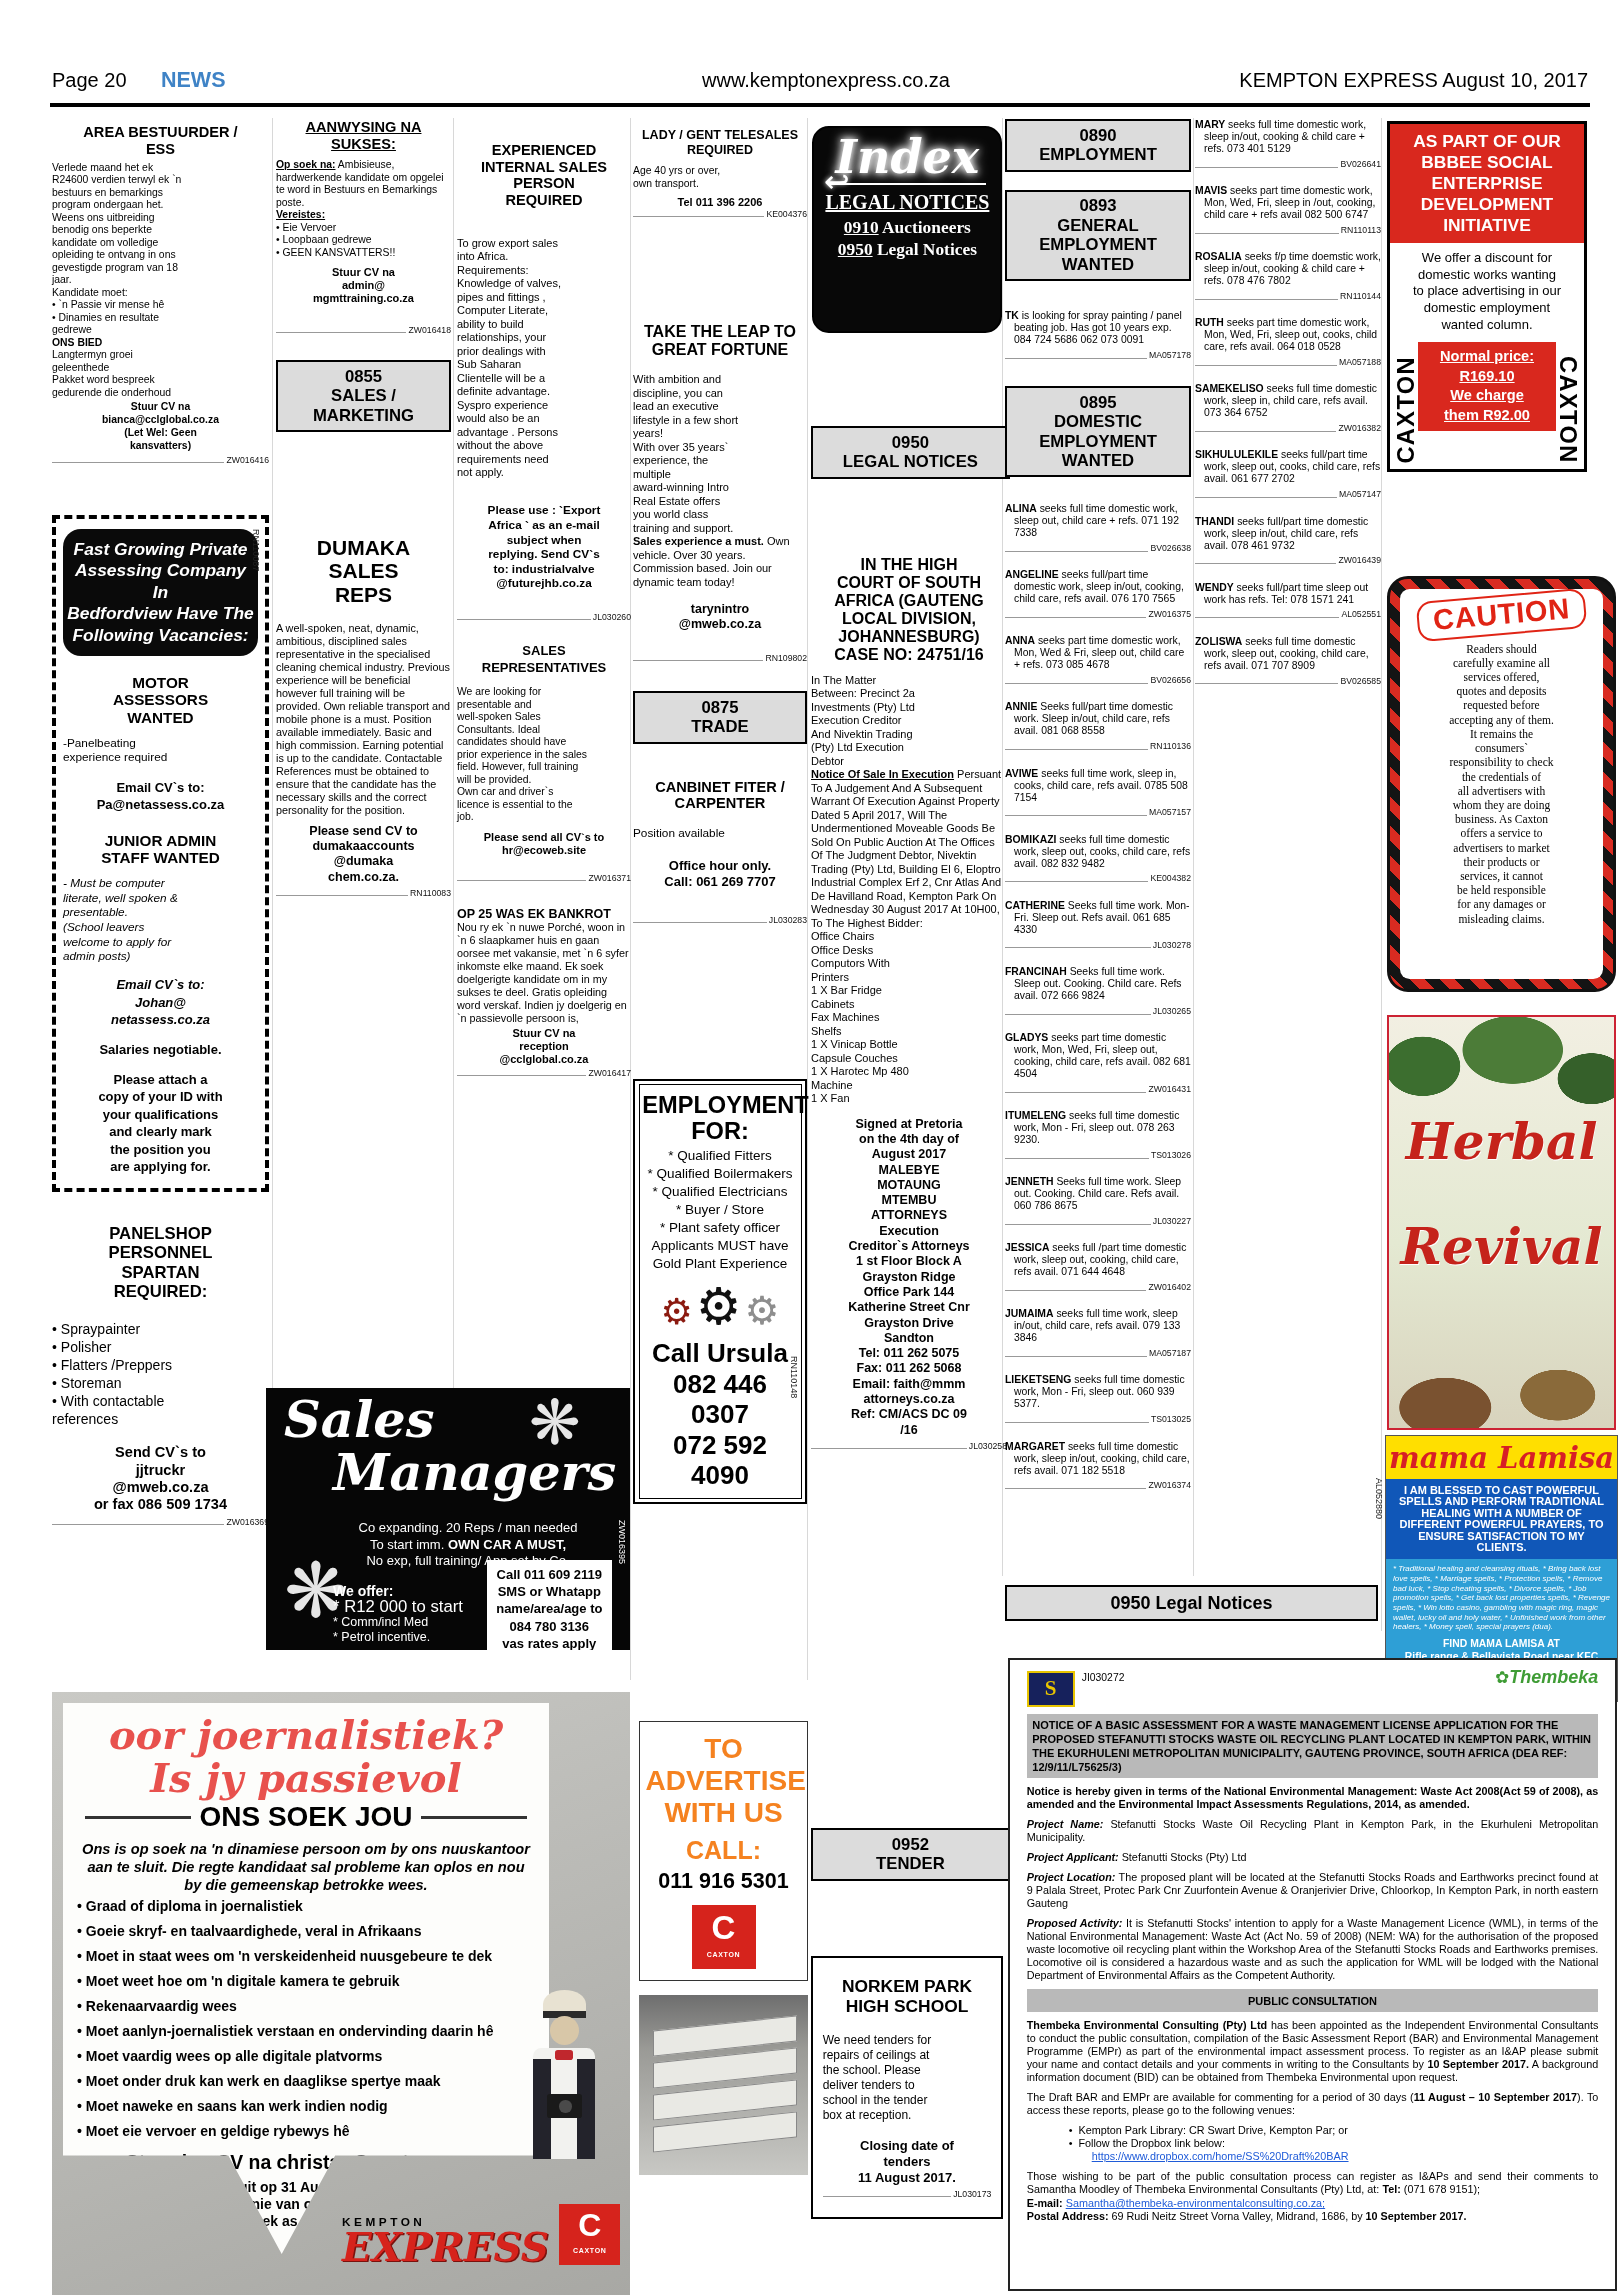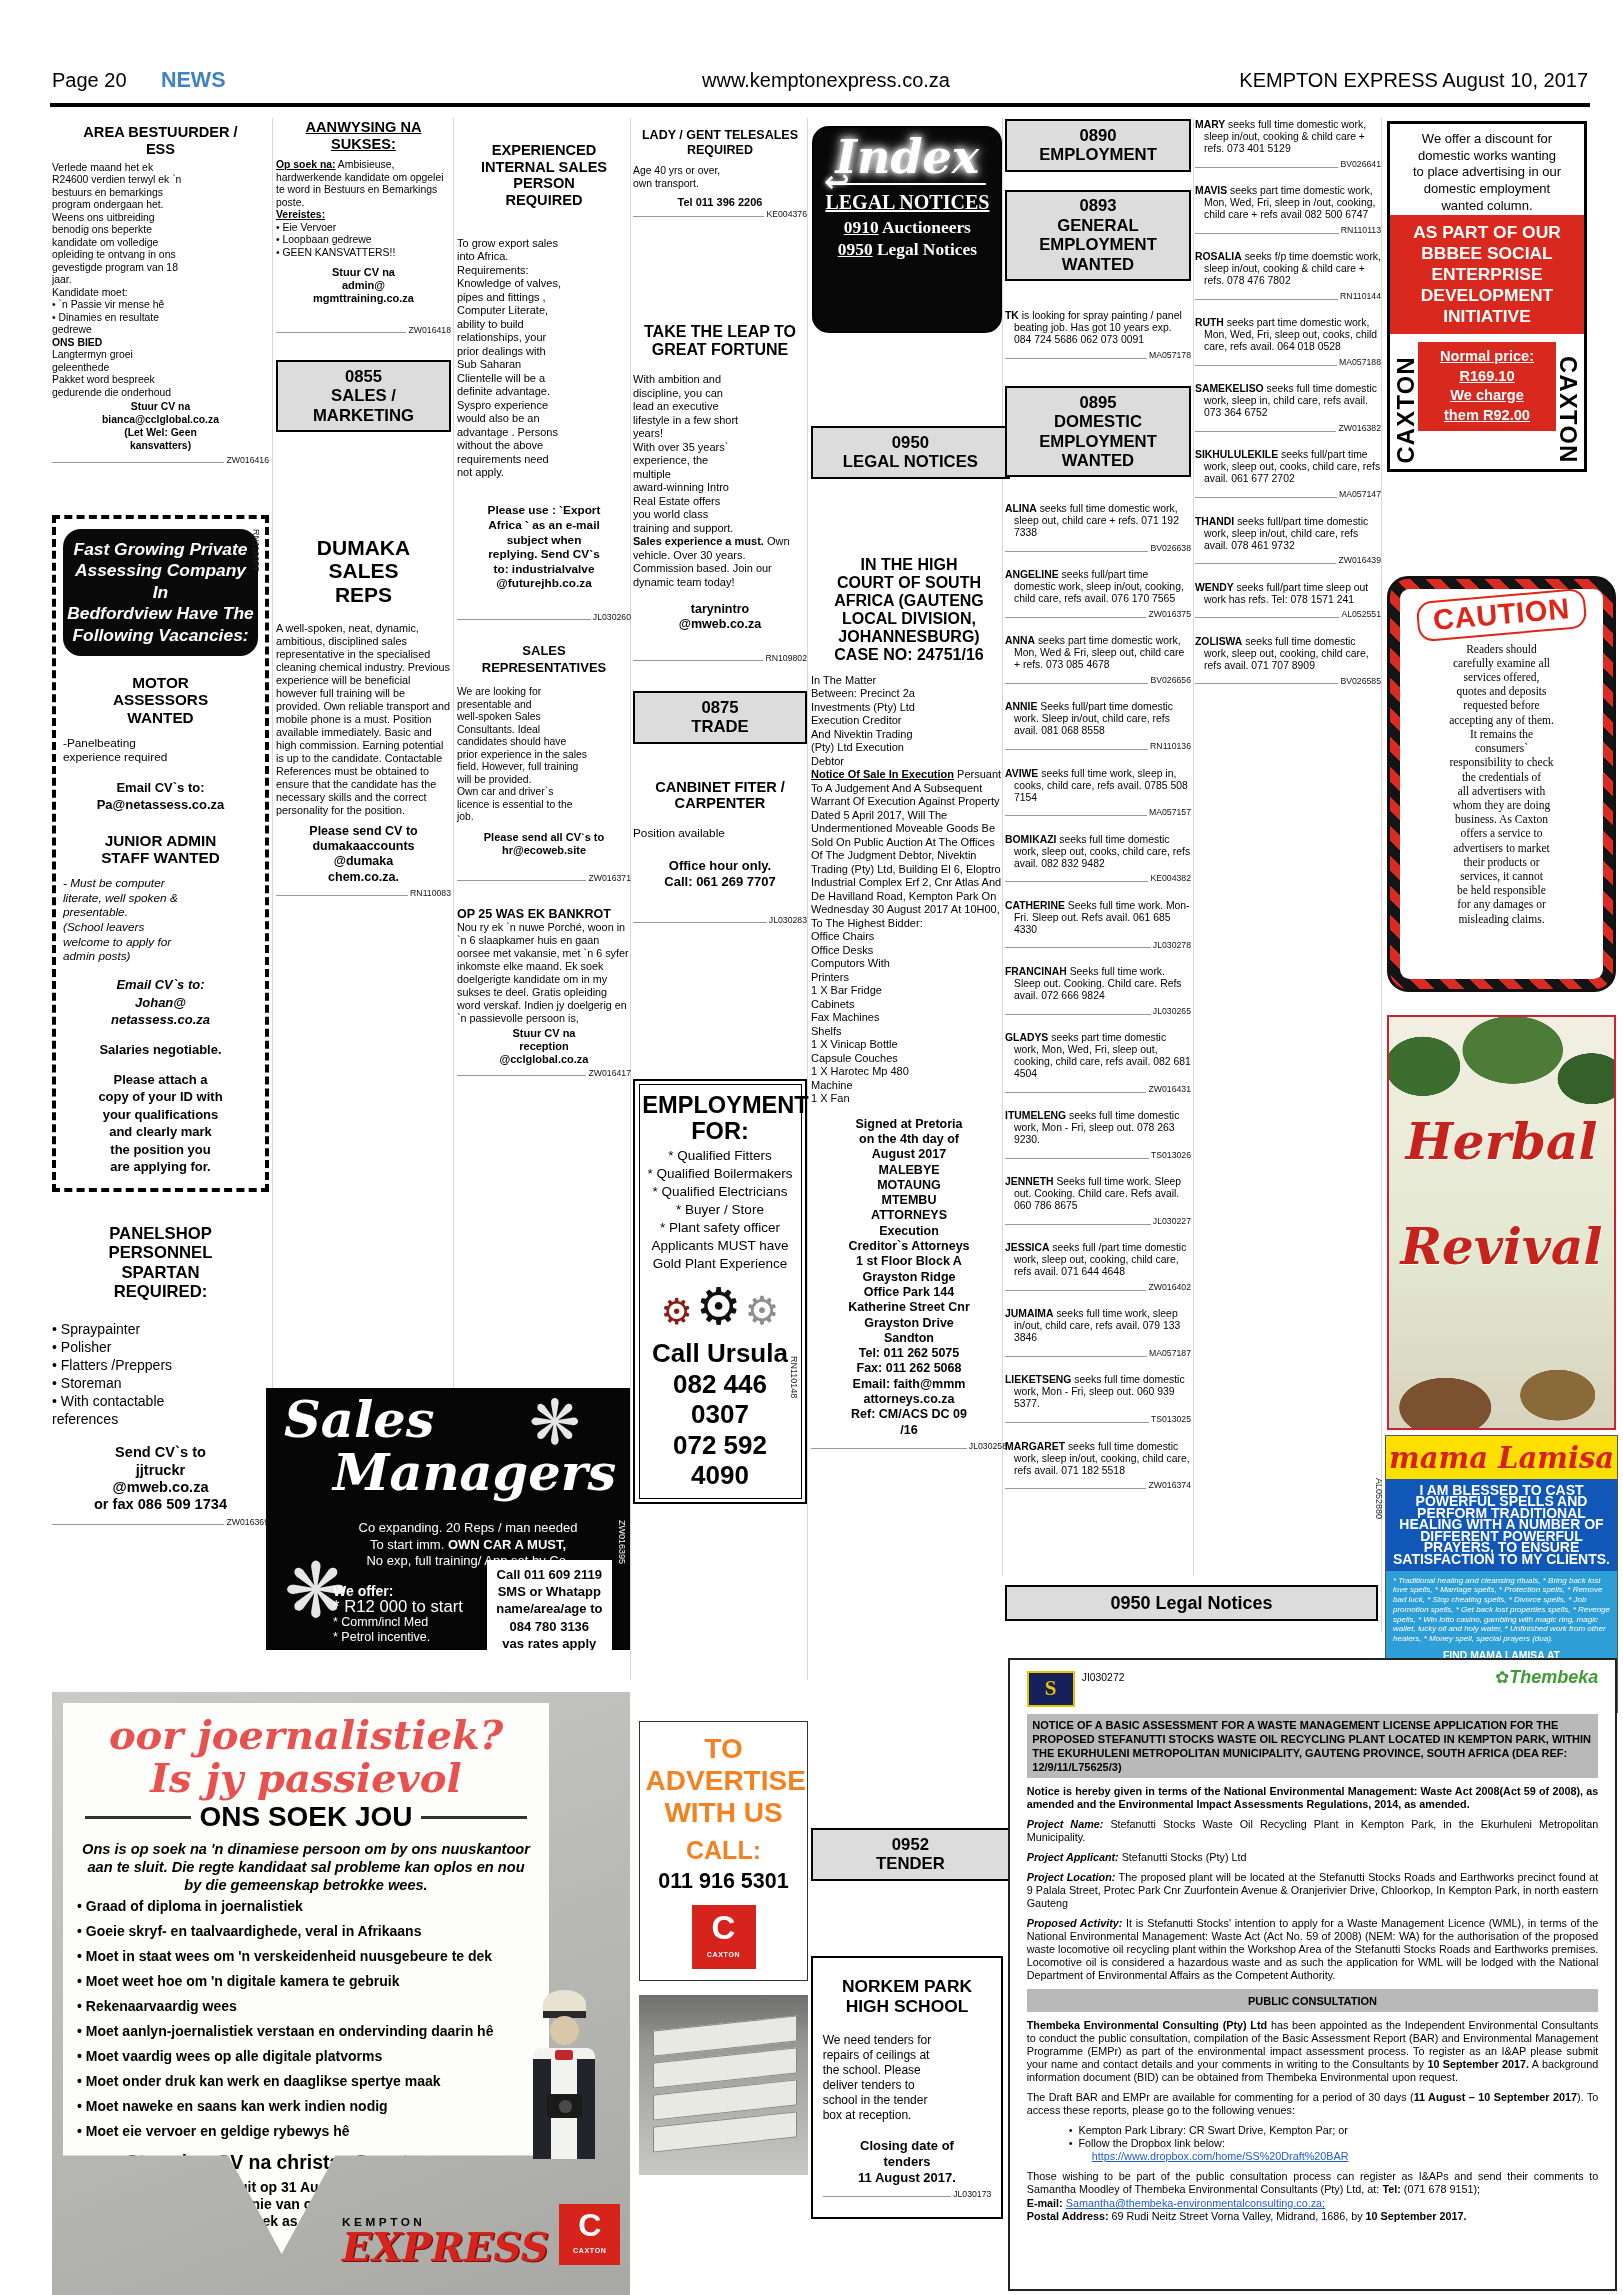--- a/index.html
+++ b/index.html
@@ -71,21 +71,21 @@
     radial-gradient(62px 49px at 15% 12%,#3c6e2f 0 60%,transparent 61%),
     radial-gradient(83px 56px at 55% 8%,#4c7c38 0 60%,transparent 61%),
     radial-gradient(56px 42px at 90% 15%,#35602a 0 60%,transparent 61%),
     radial-gradient(76px 49px at 25% 95%,#7a5230 0 60%,transparent 61%),
     radial-gradient(62px 42px at 75% 92%,#8a6a3a 0 60%,transparent 61%),
     linear-gradient(180deg,#f2efe2,#e4e9d2 55%,#d8d3bd)}
   .herbT{font-family:"DejaVu Serif",serif;font-style:italic;font-weight:bold;color:#c5231b;font-size:50px;line-height:56px;text-align:center;text-shadow:0.7px 0.7px 0 #fff}
 
   #mama{left:1385px;top:1435px;width:233px;box-sizing:border-box;border:1.4px solid #555}
   #mamaT{background:#ffdf00;color:#d71f26;font-family:"DejaVu Serif",serif;font-style:italic;font-weight:bold;font-size:29px;line-height:32px;text-align:center;padding:5.6px 0}
-  #mamaI{background:#1057b8;color:#fff;font-weight:bold;font-size:14px;line-height:11.5px;text-align:center;padding:5.6px 7px}
+  #mamaI{background:#1057b8;color:#fff;font-weight:bold;font-size:11px;line-height:11.5px;text-align:center;padding:5.6px 7px}
   #mamaS{background:#2e9fd6;color:#fff;font-size:8px;line-height:9.7px;padding:4.9px 7px;font-style:italic}
   #mamaF{background:#2e9fd6;color:#fff;text-align:center;font-weight:bold;font-size:10.4px;line-height:12.5px;padding:1.4px 4.2px 5.6px}
   #mamaC{background:#ffdf00;color:#111;font-weight:bold;font-style:italic;text-align:center;font-size:19px;padding:4.9px 0}
 
   #bar0950{left:1005px;top:1585px;width:373px;height:36px;background:#dcdcdc;border:2.1px solid #000;box-sizing:border-box;text-align:center;font-weight:bold;font-size:18px;line-height:32px}
 
   #themb{left:1008px;top:1658px;width:609px;height:633px;box-sizing:border-box;border:2.1px solid #222;background:#fff;padding:11px 16.7px;font-size:10.8px;line-height:13px}
   .thbar{background:#b9b9b9;font-weight:bold;padding:4.2px 5.6px;margin:7px 0;font-size:11px;line-height:14px}
   .thp{margin:7px 0;text-align:justify}
   .thlab{font-weight:bold;font-style:italic}
@@ -591,30 +591,30 @@
         <div class="tx"><span class="nm">WENDY</span><span> seeks full/part time sleep out work has refs. Tel: 078 1571 241</span></div>
         <div class="ref">AL052551</div>
       </div>
     <div class="item">
         <div class="tx"><span class="nm">ZOLISWA</span><span> seeks full time domestic work, sleep out, cooking, child care, refs avail. 071 707 8909</span></div>
         <div class="ref">BV026585</div>
       </div>
   </div>
 
   <div class="ab" id="bbbee">
+    <div id="bbbeeT">AS PART OF OUR
+BBBEE SOCIAL
+ENTERPRISE
+DEVELOPMENT
+INITIATIVE</div>
     <div id="bbbeeB">We offer a discount for
 domestic works wanting
 to place advertising in our
 domestic employment
 wanted column.</div>
-    <div id="bbbeeT">AS PART OF OUR
-BBBEE SOCIAL
-ENTERPRISE
-DEVELOPMENT
-INITIATIVE</div>
     <div id="bbbeeP">Normal price:
 R169.10
 We charge
 them R92.00</div>
     <div class="caxv" style="left:2.8px;transform:rotate(180deg)">CAXTON</div>
     <div class="caxv" style="right:2.8px">CAXTON</div>
   </div>
 
   <div class="ab" id="caution">
     <div id="cautionIn">

